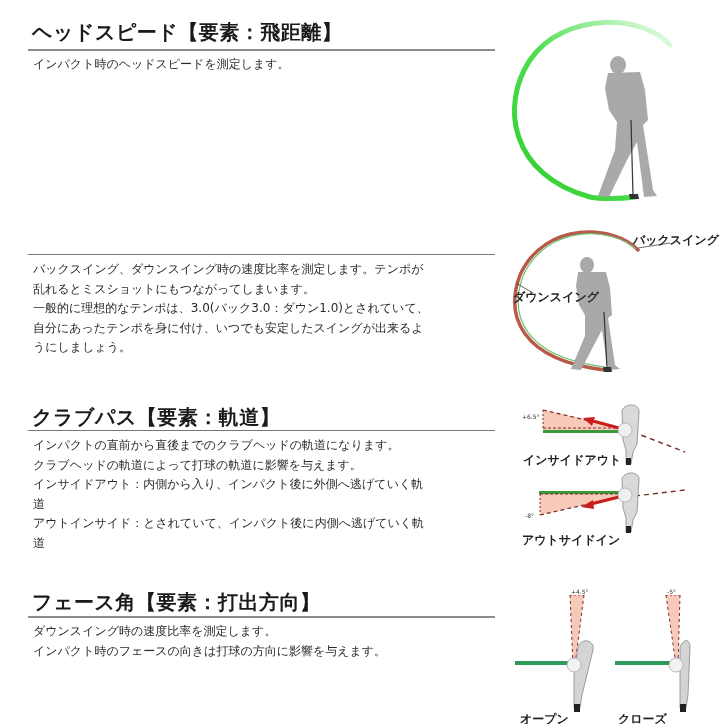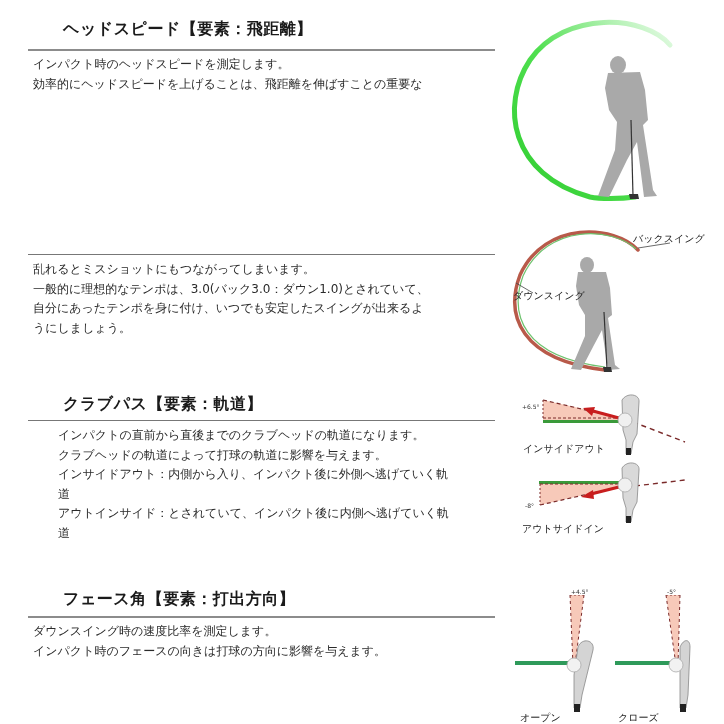--- a/index.html
+++ b/index.html
@@ -1,36 +1,35 @@
 <!DOCTYPE html>
 <html><head>
 <meta charset="utf-8">
 <style>
   html, body { margin:0; padding:0; background:#ffffff; }
   body { width:724px; height:724px; position:relative; overflow:hidden;
          font-family:"DejaVu Sans", "Liberation Sans", sans-serif; color:#222; }
   .section { position:absolute; left:0; width:724px; }
-  .title { position:absolute; left:32px; font-size:16px; font-weight:bold; color:#1a1a1a;
-           letter-spacing:0.5px; white-space:nowrap;margin-left:31px; }
+  .title { position:absolute; left:32px; font-size:20px; font-weight:bold; color:#1a1a1a;
+           letter-spacing:0.5px; white-space:nowrap; }
   .rule { position:absolute; left:28px; width:467px; height:2px; background:#8c8c8c; }
   .body-text { position:absolute; left:33px; width:462px; font-size:12px; line-height:19.5px; color:#2a2a2a; }
   .body-text p { margin:0; }
   .fig { position:absolute; }
-  .lbl { position:absolute; font-size:10px; font-weight:normal; color:#222; white-space:nowrap; }
+  .lbl { position:absolute; font-size:12px; font-weight:bold; color:#222; white-space:nowrap; }
   .lbl-sm { position:absolute; font-size:6px; color:#333; white-space:nowrap; }
 </style>
 </head>
 <body>
 
 <div class="section" style="top:0;height:215px;">
   <div class="title" style="top:19px;">ヘッドスピード【要素：飛距離】</div>
   <div class="rule" style="top:49px;"></div>
   <div class="body-text" style="top:55px;">
     <p>インパクト時のヘッドスピードを測定します。</p>
-    <p>効率的にヘッドスピードを上げることは、飛距離を伸ばすことの重要な</p>
   </div>
   <svg class="fig" style="left:505px;top:10px;" width="219" height="200" viewBox="0 0 219 200">
     <defs>
       <linearGradient id="g1" x1="1" y1="0" x2="0" y2="1">
         <stop offset="0" stop-color="#3ddc3d" stop-opacity="0.1"></stop>
         <stop offset="0.5" stop-color="#3ddc3d" stop-opacity="0.9"></stop>
         <stop offset="1" stop-color="#2ecc2e" stop-opacity="1"></stop>
       </linearGradient>
     </defs>
     <path d="M165 35 C140 5 60 0 25 50 C-5 95 5 165 85 187 C95 189 115 189 130 187" fill="none" stroke="url(#g1)" stroke-width="5" stroke-linecap="round"></path>
@@ -39,20 +38,21 @@
       <path d="M103 63 L135 62 L140 80 L143 110 L138 115 L148 180 L152 186 L139 187 L132 132 L122 150 L104 187 L93 186 L110 140 L112 112 L104 100 L100 78 Z"></path>
     </g>
     <line x1="126" y1="110" x2="128" y2="186" stroke="#333" stroke-width="1.2"></line>
     <path d="M124 184 L133 184 L134 189 L125 189 Z" fill="#333"></path>
   </svg>
 </div>
 
 <div class="section" style="top:215px;height:175px;">
   <div class="rule" style="top:39px;height:1px;background:#777;"></div>
   <div class="body-text" style="top:45px;">
+    <p>バックスイング、ダウンスイング時の速度比率を測定します。テンポが</p>
     <p>乱れるとミスショットにもつながってしまいます。</p>
     <p>一般的に理想的なテンポは、3.0(バック3.0：ダウン1.0)とされていて、</p>
     <p>自分にあったテンポを身に付け、いつでも安定したスイングが出来るよ</p>
     <p>うにしましょう。</p>
   </div>
   <svg class="fig" style="left:505px;top:5px;" width="219" height="160" viewBox="0 0 219 160">
     <path d="M133 30 C110 5 40 0 15 55 C0 95 15 140 100 150" fill="none" stroke="#b85a4a" stroke-width="3.5" stroke-linecap="round"></path>
     <path d="M131 29 C108 7 42 3 18 56 C4 95 18 137 100 147" fill="none" stroke="#6ec26e" stroke-width="1.2"></path>
     <line x1="133" y1="28" x2="165" y2="23" stroke="#444" stroke-width="0.8"></line>
     <line x1="11" y1="63" x2="28" y2="73" stroke="#444" stroke-width="0.8"></line>
@@ -60,24 +60,24 @@
       <ellipse cx="82" cy="45" rx="7" ry="8"></ellipse>
       <path d="M73 52 L101 52 L105 68 L107 95 L103 98 L110 145 L115 149 L103 150 L97 110 L89 125 L76 150 L66 149 L80 116 L80 95 L74 85 L71 66 Z"></path>
     </g>
     <line x1="99" y1="92" x2="102" y2="149" stroke="#333" stroke-width="1.2"></line>
     <path d="M98 147 L106 147 L107 152 L99 152 Z" fill="#333"></path>
   </svg>
   <div class="lbl" style="left:633px;top:17px;">バックスイング</div>
   <div class="lbl" style="left:513px;top:74px;">ダウンスイング</div>
 </div>
 
-<div class="section" style="top:380px;height:190px;">
+<div class="section" style="top:390px;height:190px;">
   <div class="title" style="top:14px;">クラブパス【要素：軌道】</div>
   <div class="rule" style="top:40px;height:1px;background:#777;"></div>
-  <div class="body-text" style="top:46px;margin-left:25px;">
+  <div class="body-text" style="top:46px;">
     <p>インパクトの直前から直後までのクラブヘッドの軌道になります。</p>
     <p>クラブヘッドの軌道によって打球の軌道に影響を与えます。</p>
     <p>インサイドアウト：内側から入り、インパクト後に外側へ逃げていく軌</p>
     <p>道</p>
     <p>アウトインサイド：とされていて、インパクト後に内側へ逃げていく軌</p>
     <p>道</p>
   </div>
 
   <svg class="fig" style="left:515px;top:12px;" width="175" height="65" viewBox="0 0 175 65">
     <path d="M28 8 L105 25 L105 28 L28 28 Z" fill="#f7c9b9"></path>

